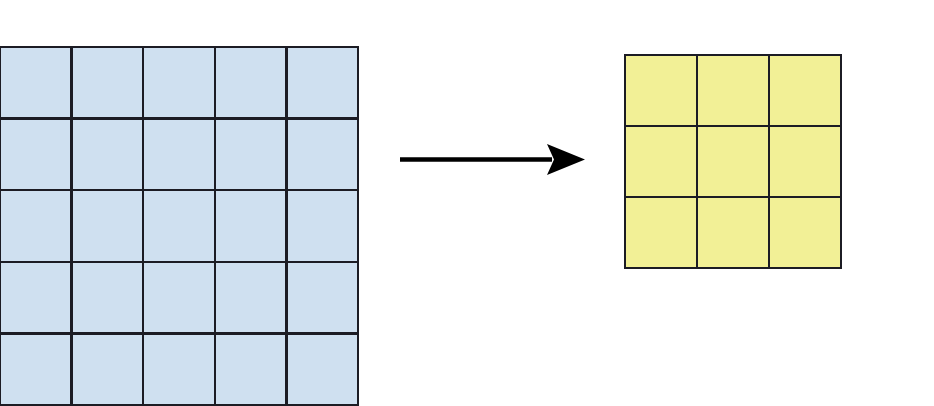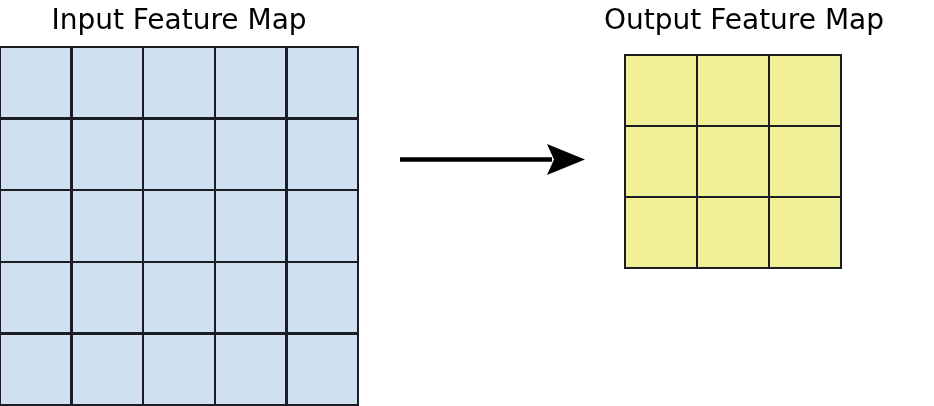--- a/index.html
+++ b/index.html
@@ -81,21 +81,20 @@
     top: 132px;
     width: 200px;
     height: 56px;
   }
 </style>
 </head>
 <body>
 
 <div id="canvas">
 
-  <div class="title" id="input-title">Input Feature Map</div>
 
   <div class="grid" id="input-grid">
     <div class="cell"></div>
     <div class="cell"></div>
     <div class="cell"></div>
     <div class="cell"></div>
     <div class="cell"></div>
     <div class="cell"></div>
     <div class="cell"></div>
     <div class="cell"></div>
@@ -116,21 +115,20 @@
     <div class="cell"></div>
     <div class="cell"></div>
     <div class="cell"></div>
   </div>
 
   <svg id="arrow" viewBox="0 0 200 56">
     <line x1="8" y1="27.5" x2="160" y2="27.5" stroke="#000000" stroke-width="4.5"></line>
     <path d="M 155 12 L 193 27.5 L 155 43 L 162 27.5 Z" fill="#000000"></path>
   </svg>
 
-  <div class="title" id="output-title">Output Feature Map</div>
 
   <div class="grid" id="output-grid">
     <div class="cell"></div>
     <div class="cell"></div>
     <div class="cell"></div>
     <div class="cell"></div>
     <div class="cell"></div>
     <div class="cell"></div>
     <div class="cell"></div>
     <div class="cell"></div>

